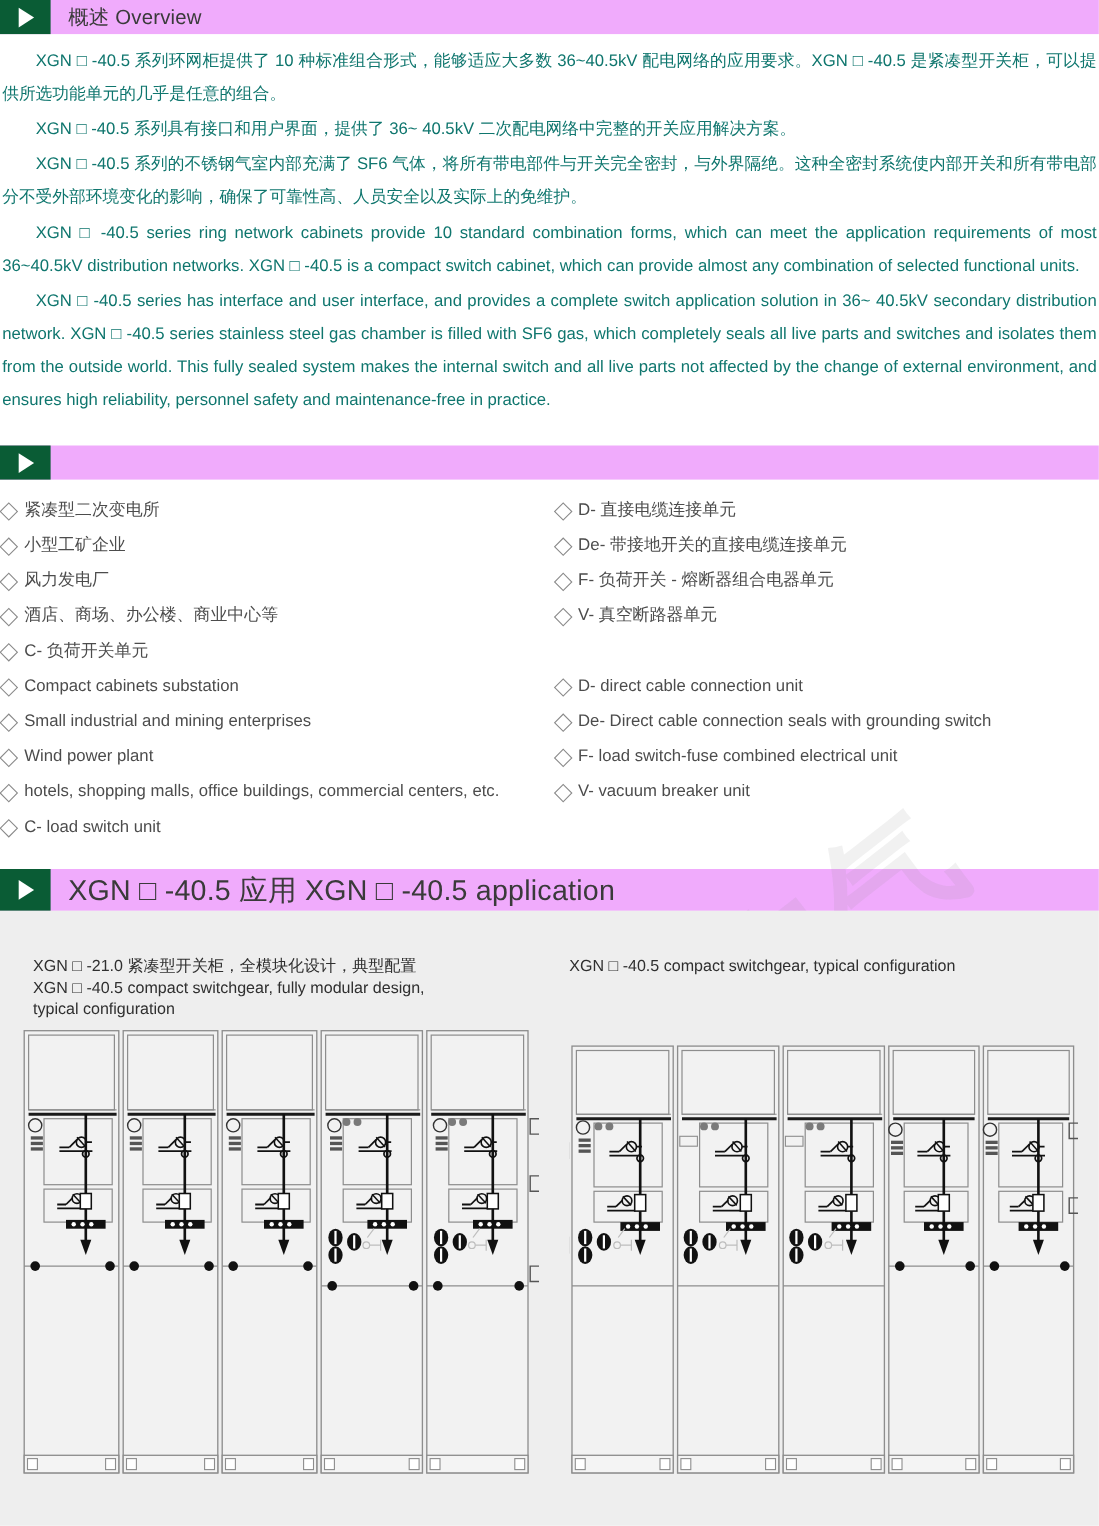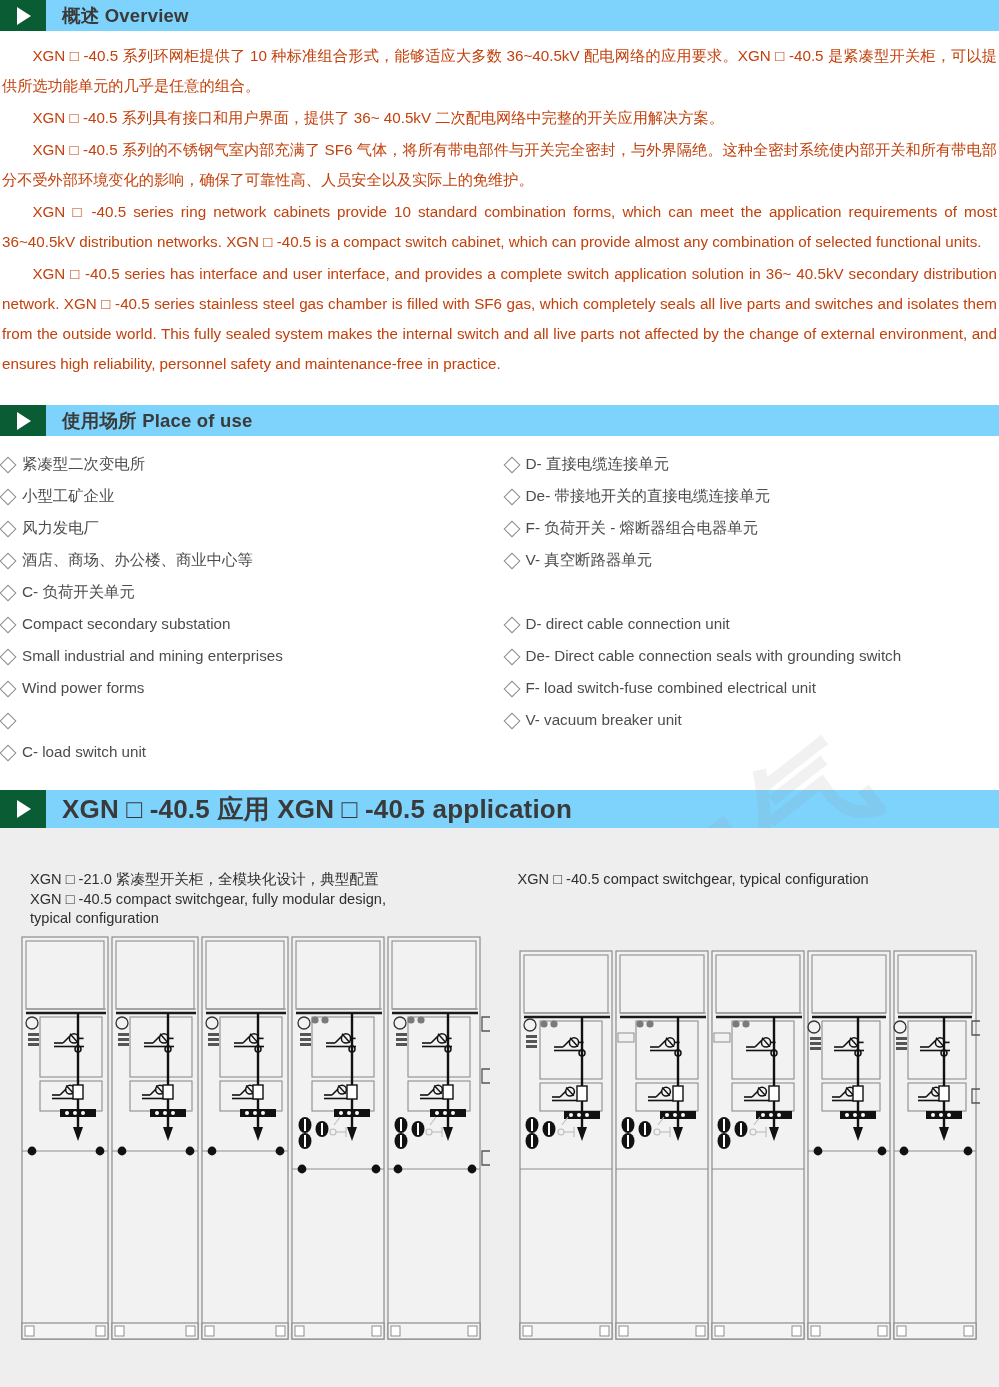--- a/index.html
+++ b/index.html
@@ -8,24 +8,23 @@
     width: 999px; height: 1387px;
     background: #ffffff;
     font-family: "Liberation Sans", "DejaVu Sans", sans-serif;
     overflow: hidden;
   }
   .page { position: relative; width: 999px; height: 1387px; background:#fff; }
 
   
   .sec-head {
     display: flex; align-items: stretch;
-    background: #7dd3fc;
+    background: #f0abfc;
     height: 31px;
     width: 100%;
-    font-weight: bold;
   }
   .sec-head .marker {
     width: 46px; min-width: 46px;
     background: #0a5c35;
     display: flex; align-items: center; justify-content: center;
   }
   .sec-head .marker svg { display:block; }
   .sec-head .title {
     display: flex; align-items: center;
     padding-left: 16px;
@@ -37,21 +36,21 @@
   .sec-head.tall { height: 38px; }
   .sec-head.tall .marker { width: 46px; }
   .sec-head.tall .title { font-size: 26px; }
 
   
   .overview { padding: 10px 2px 6px 2px; }
   .overview p {
     margin: 0 0 2px 0;
     font-size: 15.2px;
     line-height: 30px;
-    color: #c2410c;
+    color: #0f766e;
     text-align: justify;
     text-justify: inter-character;
   }
   .overview p.cn { text-indent: 2em; }
   .overview p.en { text-indent: 2em; }
 
   
   .use-wrap {
     position: relative;
     display: flex;
@@ -138,21 +137,20 @@
     <p class="en">XGN □ -40.5 series ring network cabinets provide 10 standard combination forms, which can meet the application requirements of most 36~40.5kV distribution networks. XGN □ -40.5 is a compact switch cabinet, which can provide almost any combination of selected functional units.</p>
     <p class="en">XGN □ -40.5 series has interface and user interface, and provides a complete switch application solution in 36~ 40.5kV secondary distribution network. XGN □ -40.5 series stainless steel gas chamber is filled with SF6 gas, which completely seals all live parts and switches and isolates them from the outside world. This fully sealed system makes the internal switch and all live parts not affected by the change of external environment, and ensures high reliability, personnel safety and maintenance-free in practice.</p>
   </div>
 
   <div class="sec-head" style="margin-top:18px;">
     <div class="marker">
       <svg width="20" height="22" viewBox="0 0 20 22" aria-hidden="true">
         <polygon points="4,2 18,11 4,20" fill="#ffffff"></polygon>
       </svg>
     </div>
-    <div class="title">使用场所 Place of use</div>
   </div>
 
   <div class="use-wrap">
     <div class="watermark wm1">瓜特宝电气</div>
 
     <div class="use-col left">
       <div class="use-item">
           <span class="dia"></span>
           <span>紧凑型二次变电所</span>
         </div>
@@ -167,32 +165,33 @@
       <div class="use-item">
           <span class="dia"></span>
           <span>酒店、商场、办公楼、商业中心等</span>
         </div>
       <div class="use-item">
           <span class="dia"></span>
           <span>C- 负荷开关单元</span>
         </div>
       <div class="use-item en">
           <span class="dia"></span>
-          <span>Compact secondary substation</span>
+          <span>Compact cabinets substation</span>
         </div>
       <div class="use-item en">
           <span class="dia"></span>
           <span>Small industrial and mining enterprises</span>
         </div>
       <div class="use-item en">
           <span class="dia"></span>
-          <span>Wind power forms</span>
-        </div>
-      <div class="use-item en">
-          <span class="dia"></span>
+          <span>Wind power plant</span>
+        </div>
+      <div class="use-item en">
+          <span class="dia"></span>
+          <span>hotels, shopping malls, office buildings, commercial centers, etc.</span>
         </div>
       <div class="use-item en">
           <span class="dia"></span>
           <span>C- load switch unit</span>
         </div>
     </div>
 
     <div class="use-col right">
       <div class="use-item">
           <span class="dia"></span>

